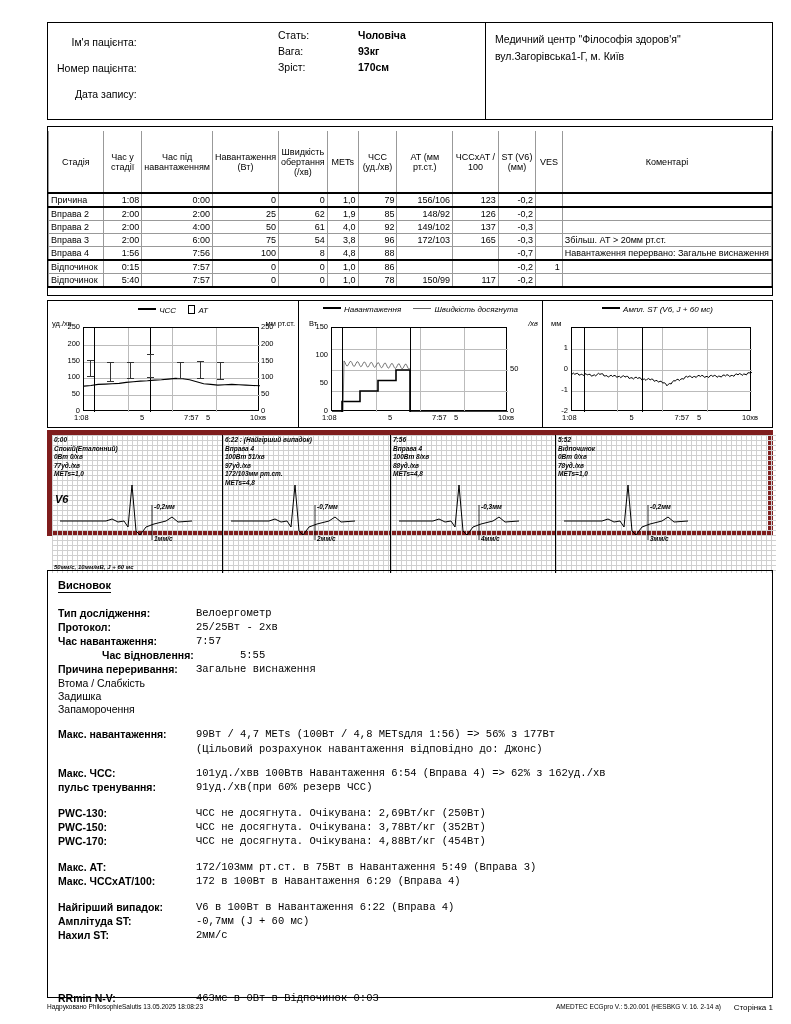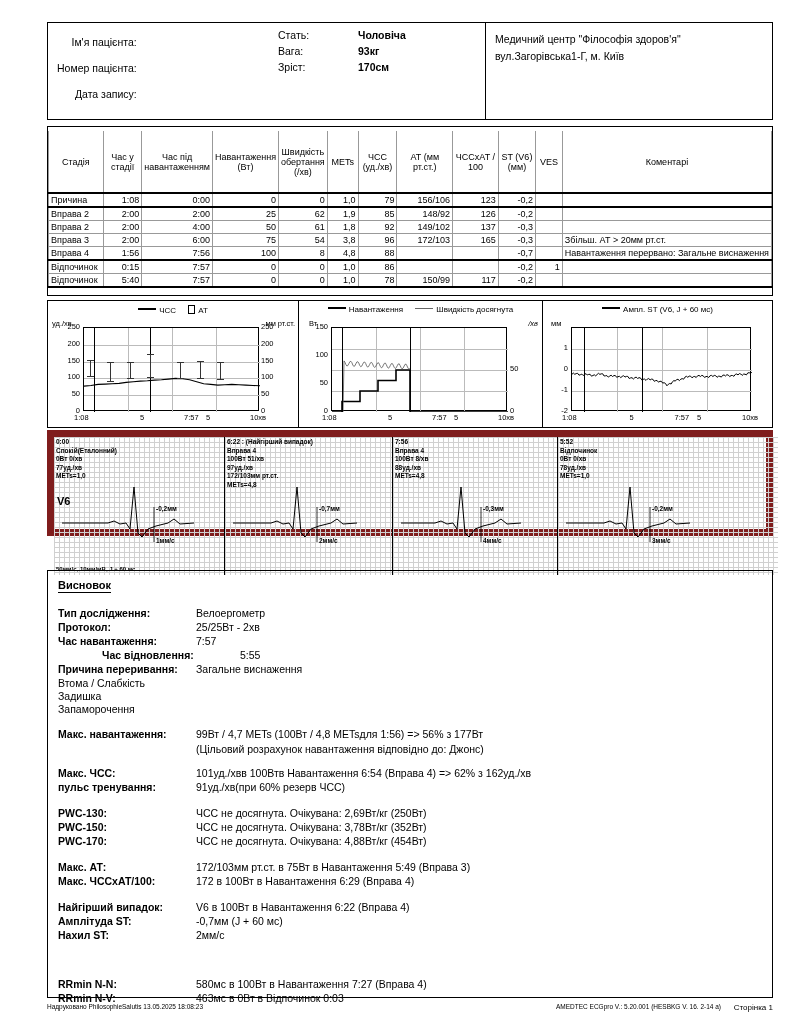--- a/index.html
+++ b/index.html
@@ -51,39 +51,39 @@
   col.c0{width:56px}col.c1{width:42px}col.c2{width:46px}col.c3{width:44px}
   col.c4{width:40px}col.c5{width:32px}col.c6{width:44px}col.c7{width:62px}
   col.c8{width:48px}col.c9{width:42px}col.c10{width:28px}col.c11{width:auto}
 
   
   .charts { position:absolute; left:47px; top:300px; width:726px; height:128px; border:1px solid #000; }
   .chart-cell { position:absolute; top:0; height:126px; }
   .chart-cell.c1 { left:0; width:250px; }
   .chart-cell.c2 { left:250px; width:244px; border-left:1px solid #000; }
   .chart-cell.c3 { left:494px; width:230px; border-left:1px solid #000; }
-  .legend { position:absolute; top:4px; left:0; right:0; height:12px; font-size:8px; text-align:center; }
+  .legend { position:absolute; top:4px; left:0; right:0; height:12px; font-size:8px; text-align:center;font-style:italic; }
   .lg { display:inline-block; margin:0 5px; white-space:nowrap; }
   .lg .swatch { display:inline-block; width:18px; height:0; border-top:2px solid #000; vertical-align:3px; margin-right:3px; }
   .lg .swatch.thin { border-top:1px solid #666; }
   .lg .bar { display:inline-block; width:7px; border-left:1px solid #000; border-right:1px solid #000;
              border-top:1px solid #000; border-bottom:1px solid #000; height:9px; vertical-align:-1px; margin-right:3px;
              background:transparent; }
   .plot { position:absolute; border:1px solid #000; background:#fff; }
   .axlabel { position:absolute; font-size:7.5px; white-space:nowrap; }
   .tick { position:absolute; font-size:7.5px; white-space:nowrap; }
   .gl { position:absolute; background:#bbb; }
   .gl.v { width:1px; }
   .gl.h { height:1px; }
   .mkline { position:absolute; width:1px; background:#000; }
   .bpcap { position:absolute; height:1px; width:7px; background:#333; }
   .bpstem { position:absolute; width:1px; background:#333; }
 
   
-  .ecgs { position:absolute; left:47px; top:430px; width:726px; height:106px; border:7px solid #7f1d1d; }
+  .ecgs { position:absolute; left:47px; top:430px; width:726px; height:106px; border:5px solid #7f1d1d;font-style:italic; }
   .ecg { position:absolute; top:0; height:138px; overflow:hidden;
          background-image:
            repeating-linear-gradient(to right, #d0d0d0 0 1px, transparent 1px 5px),
            repeating-linear-gradient(to bottom, #d0d0d0 0 1px, transparent 1px 5px);
        }
   .ecg.e1{left:0;width:170px}
   .ecg.e2{left:170px;width:168px;border-left:1px solid #000}
   .ecg.e3{left:338px;width:165px;border-left:1px solid #000}
   .ecg.e4{left:503px;width:221px;border-left:1px solid #000}
   .ecg .meta { position:absolute; left:2px; top:1px; font-size:6.5px; line-height:8.6px; font-weight:bold; }
@@ -91,21 +91,21 @@
   .ecg .foot { position:absolute; left:2px; bottom:3px; font-size:6px; font-weight:bold; }
   .ecg .ann { position:absolute; font-size:6.5px; font-weight:bold; }
 
   
   .concl { position:absolute; left:47px; top:570px; width:726px; height:428px; border:1px solid #000; }
   .concl-title { position:absolute; left:10px; top:8px; font-size:11px; font-weight:bold;
                  border-bottom:1px solid #000; padding-bottom:1px; }
   .crow { position:absolute; left:10px; font-size:10.5px; white-space:nowrap; }
   .crow .k { display:inline-block; width:138px; font-weight:bold; vertical-align:top; }
   .crow .k.plain { font-weight:normal; }
-  .crow .v { display:inline-block; vertical-align:top; }
+  .crow .v { display:inline-block; vertical-align:top;font-family:Liberation Mono, monospace; }
 
   
   .ftr { position:absolute; left:47px; top:1003px; width:726px; font-size:6.5px; }
   .ftr .left { position:absolute; left:0; top:0; white-space:nowrap; }
   .ftr .mid  { position:absolute; right:52px; top:0; white-space:nowrap; }
   .ftr .right{ position:absolute; right:0; top:0; white-space:nowrap; font-size:8px; }
 </style>
 </head>
 <body>
 
@@ -205,21 +205,21 @@
             <td>-0,2</td>
             <td></td>
             <td class="cmt"></td>
           </tr>
           <tr>
             <td class="stage">Вправа 2</td>
             <td>2:00</td>
             <td>4:00</td>
             <td>50</td>
             <td>61</td>
-            <td>1,8</td>
+            <td>4,0</td>
             <td>92</td>
             <td>149/102</td>
             <td>137</td>
             <td>-0,3</td>
             <td></td>
             <td class="cmt"></td>
           </tr>
           <tr>
             <td class="stage">Вправа 3</td>
             <td>2:00</td>
@@ -554,23 +554,20 @@
       <span class="k">Найгірший випадок:</span><span class="v">V6 в 100Вт в Навантаження 6:22 (Вправа 4)</span>
     </div>
     <div class="crow" style="top:344px;">
       <span class="k">Амплітуда ST:</span><span class="v">-0,7мм (J + 60 мс)</span>
     </div>
     <div class="crow" style="top:358px;">
       <span class="k">Нахил ST:</span><span class="v">2мм/с</span>
     </div>
 
 
-    <div class="crow" style="top:407px;">
-      <span class="k">RRmin N-N:</span><span class="v">580мс в 100Вт в Навантаження 7:27 (Вправа 4)</span>
-    </div>
     <div class="crow" style="top:421px;">
       <span class="k">RRmin N-V:</span><span class="v">463мс в 0Вт в Відпочинок 0:03</span>
     </div>
   </div>
 
   <div class="ftr">
     <div class="left">Надруковано PhilosophieSalutis   13.05.2025 18:08:23</div>
     <div class="mid">AMEDTEC ECGpro V.: 5.20.001 (HESBKG V. 16. 2-14 a)</div>
     <div class="right">Сторінка 1</div>
   </div>

